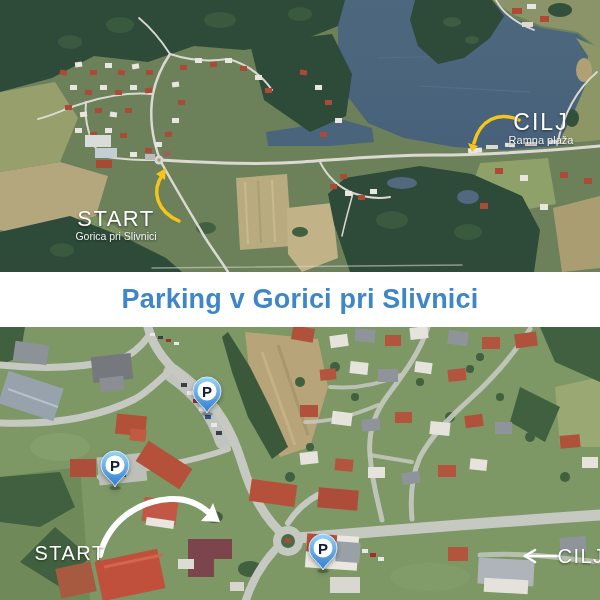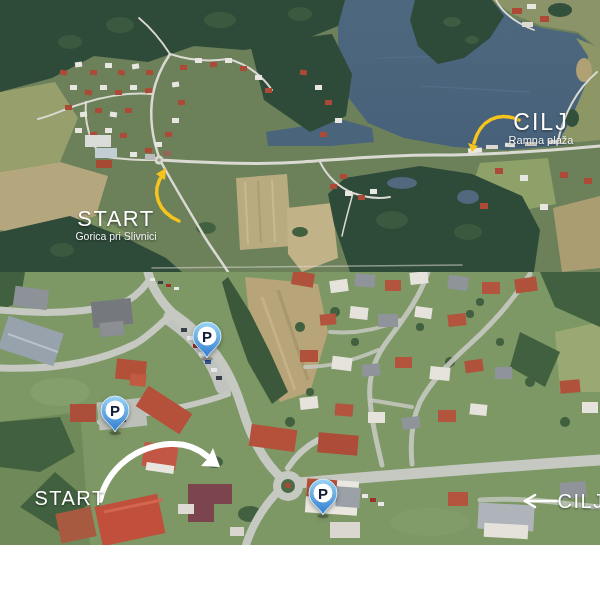--- a/index.html
+++ b/index.html
@@ -185,20 +185,23 @@
 
     <g>
       <path d="M519,120 C498,111 480,120 474,143" fill="none" stroke-width="3.5" stroke-linecap="round" stroke="#f5c41d"></path>
       <polygon points="472,152 478,146 468,143" fill="#f5c41d"></polygon>
       <text class="map-label" x="541" y="130" text-anchor="middle" font-size="23" letter-spacing="2" fill="#ffffff">CILJ</text>
       <text class="map-label" x="541" y="144" text-anchor="middle" font-size="11" fill="#f2f4f6">Ramna plaža</text>
     </g>
   </svg>
   </figure>
 
+  <div class="band">
+    <h1 class="title">Parking v Gorici pri Slivnici</h1>
+  </div>
 
   <figure class="map map-bottom">
   <svg width="600" height="273" viewBox="0 0 600 273">
     <defs>
       <linearGradient id="pinG" x1="0" y1="0" x2="0" y2="1">
         <stop offset="0" stop-color="#9ad4f4"></stop>
         <stop offset="1" stop-color="#2e7ccf"></stop>
       </linearGradient>
     </defs>
 

